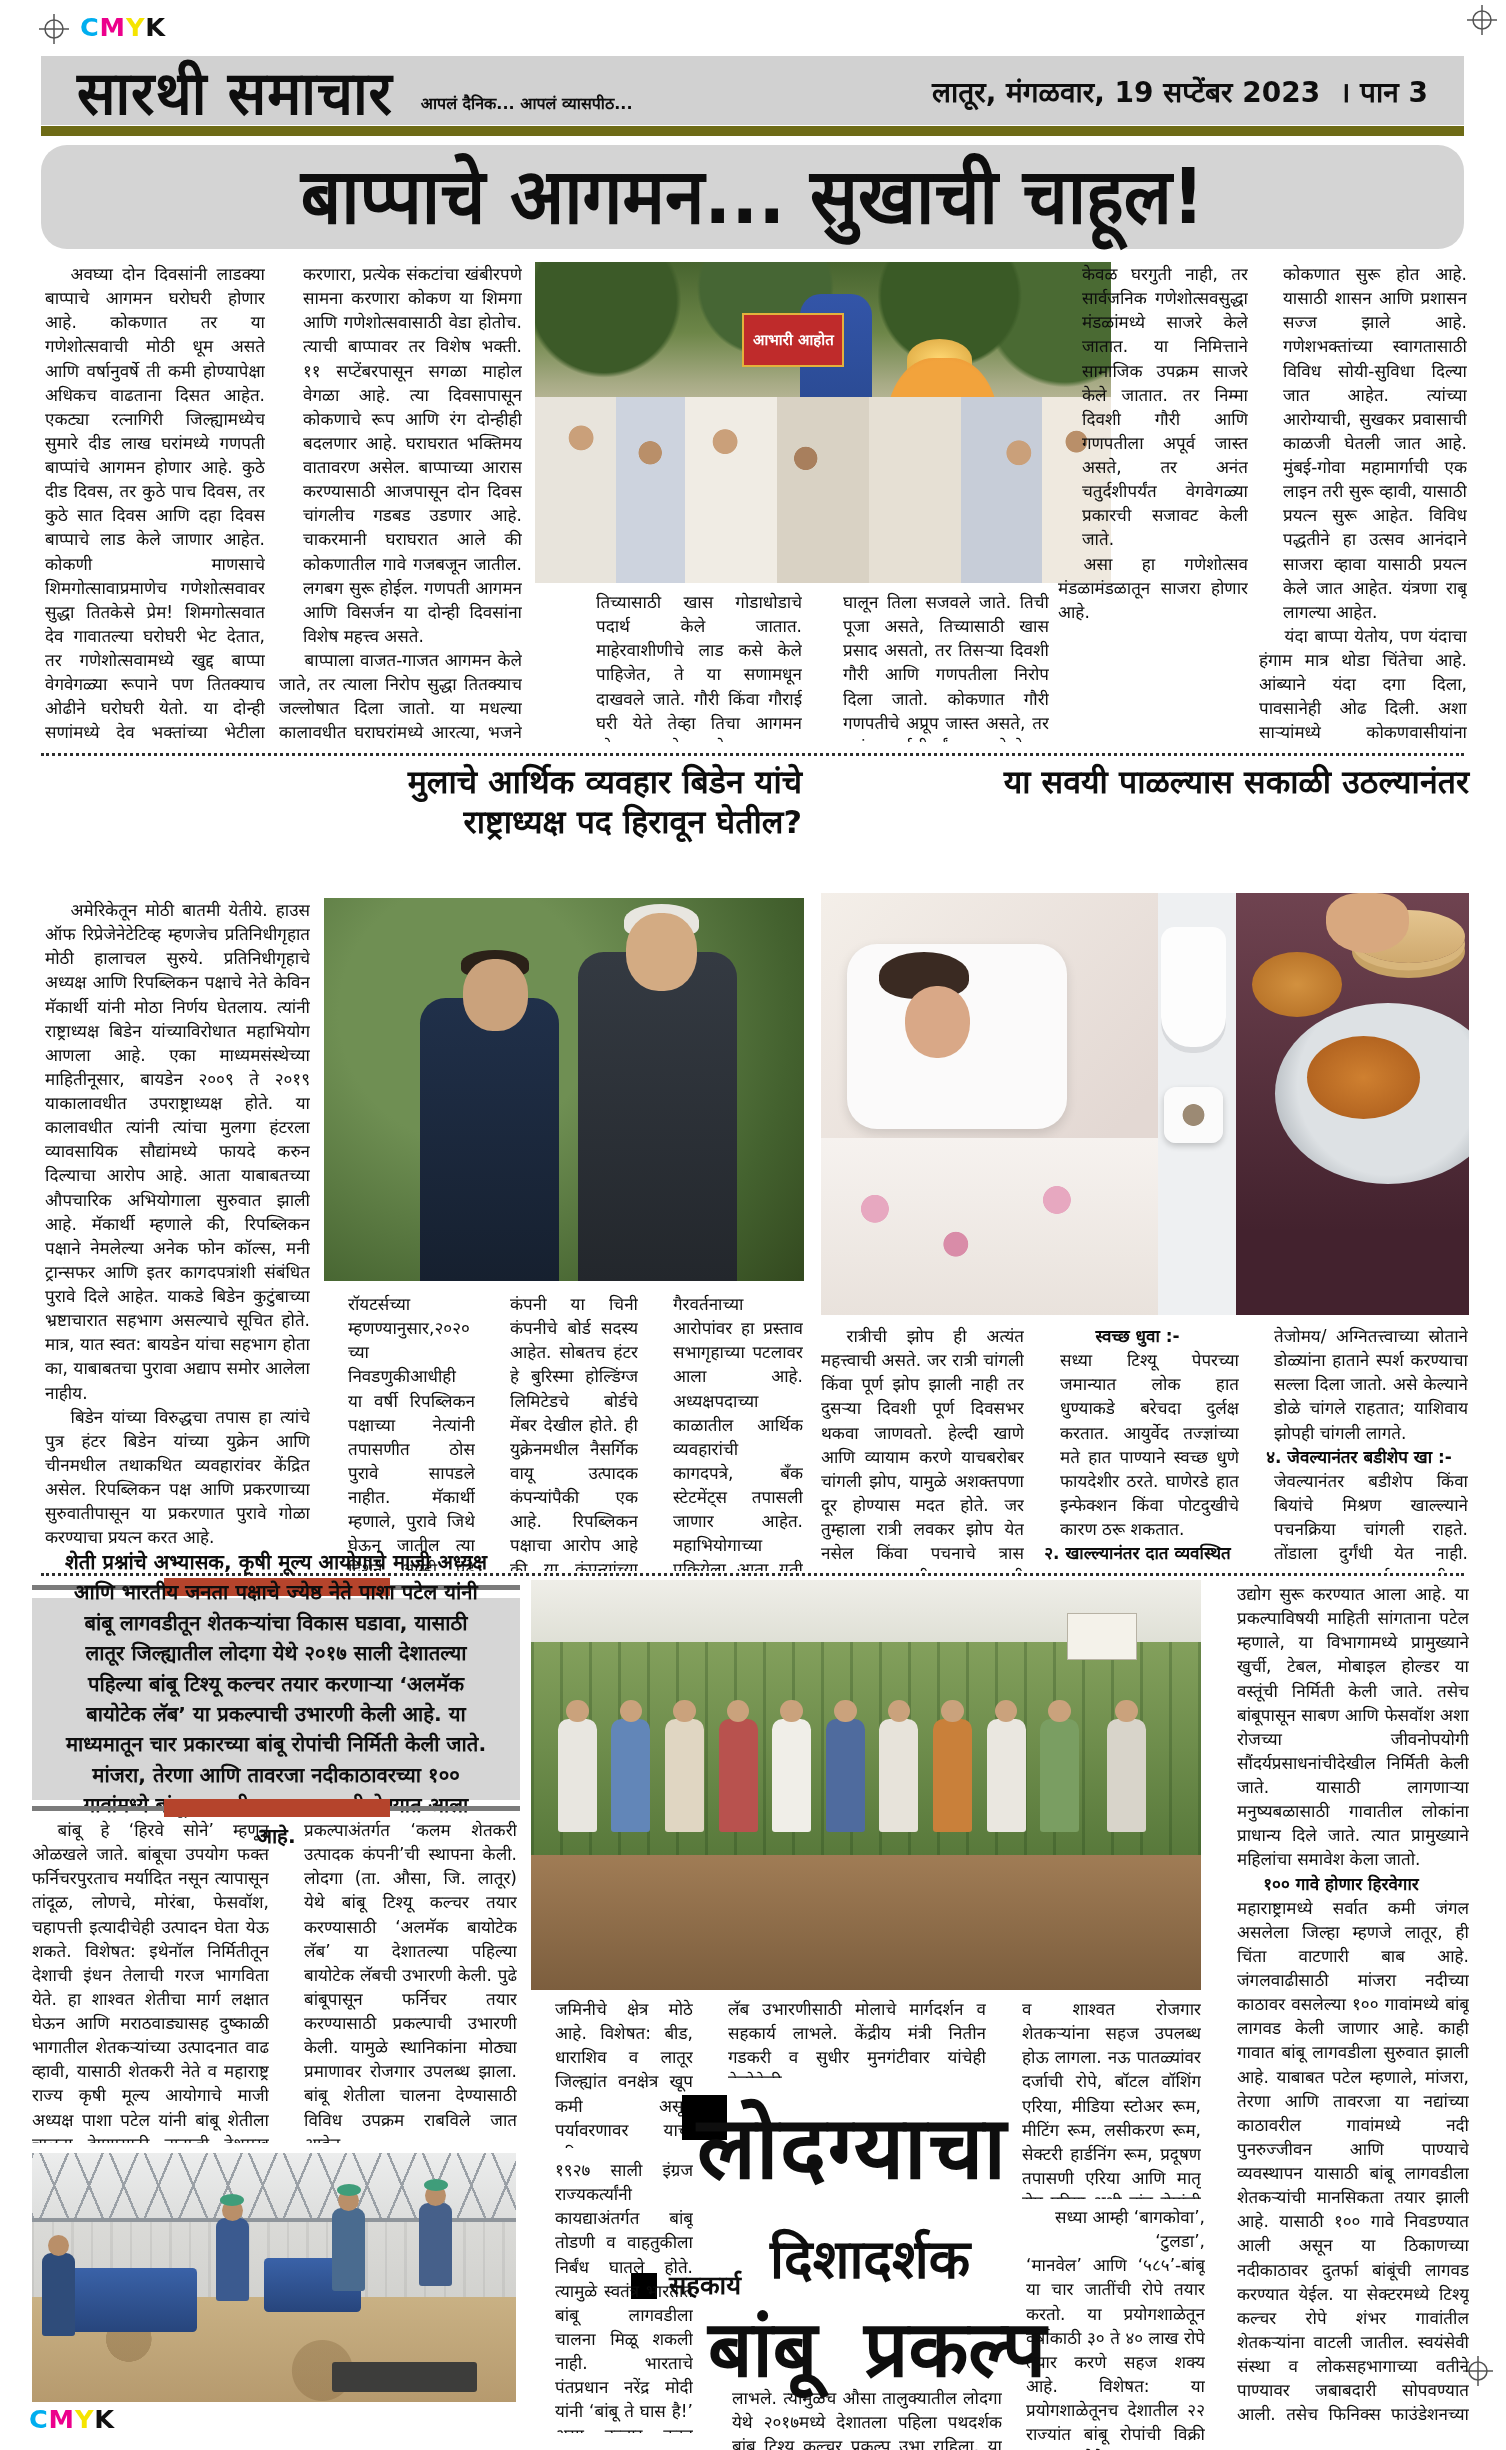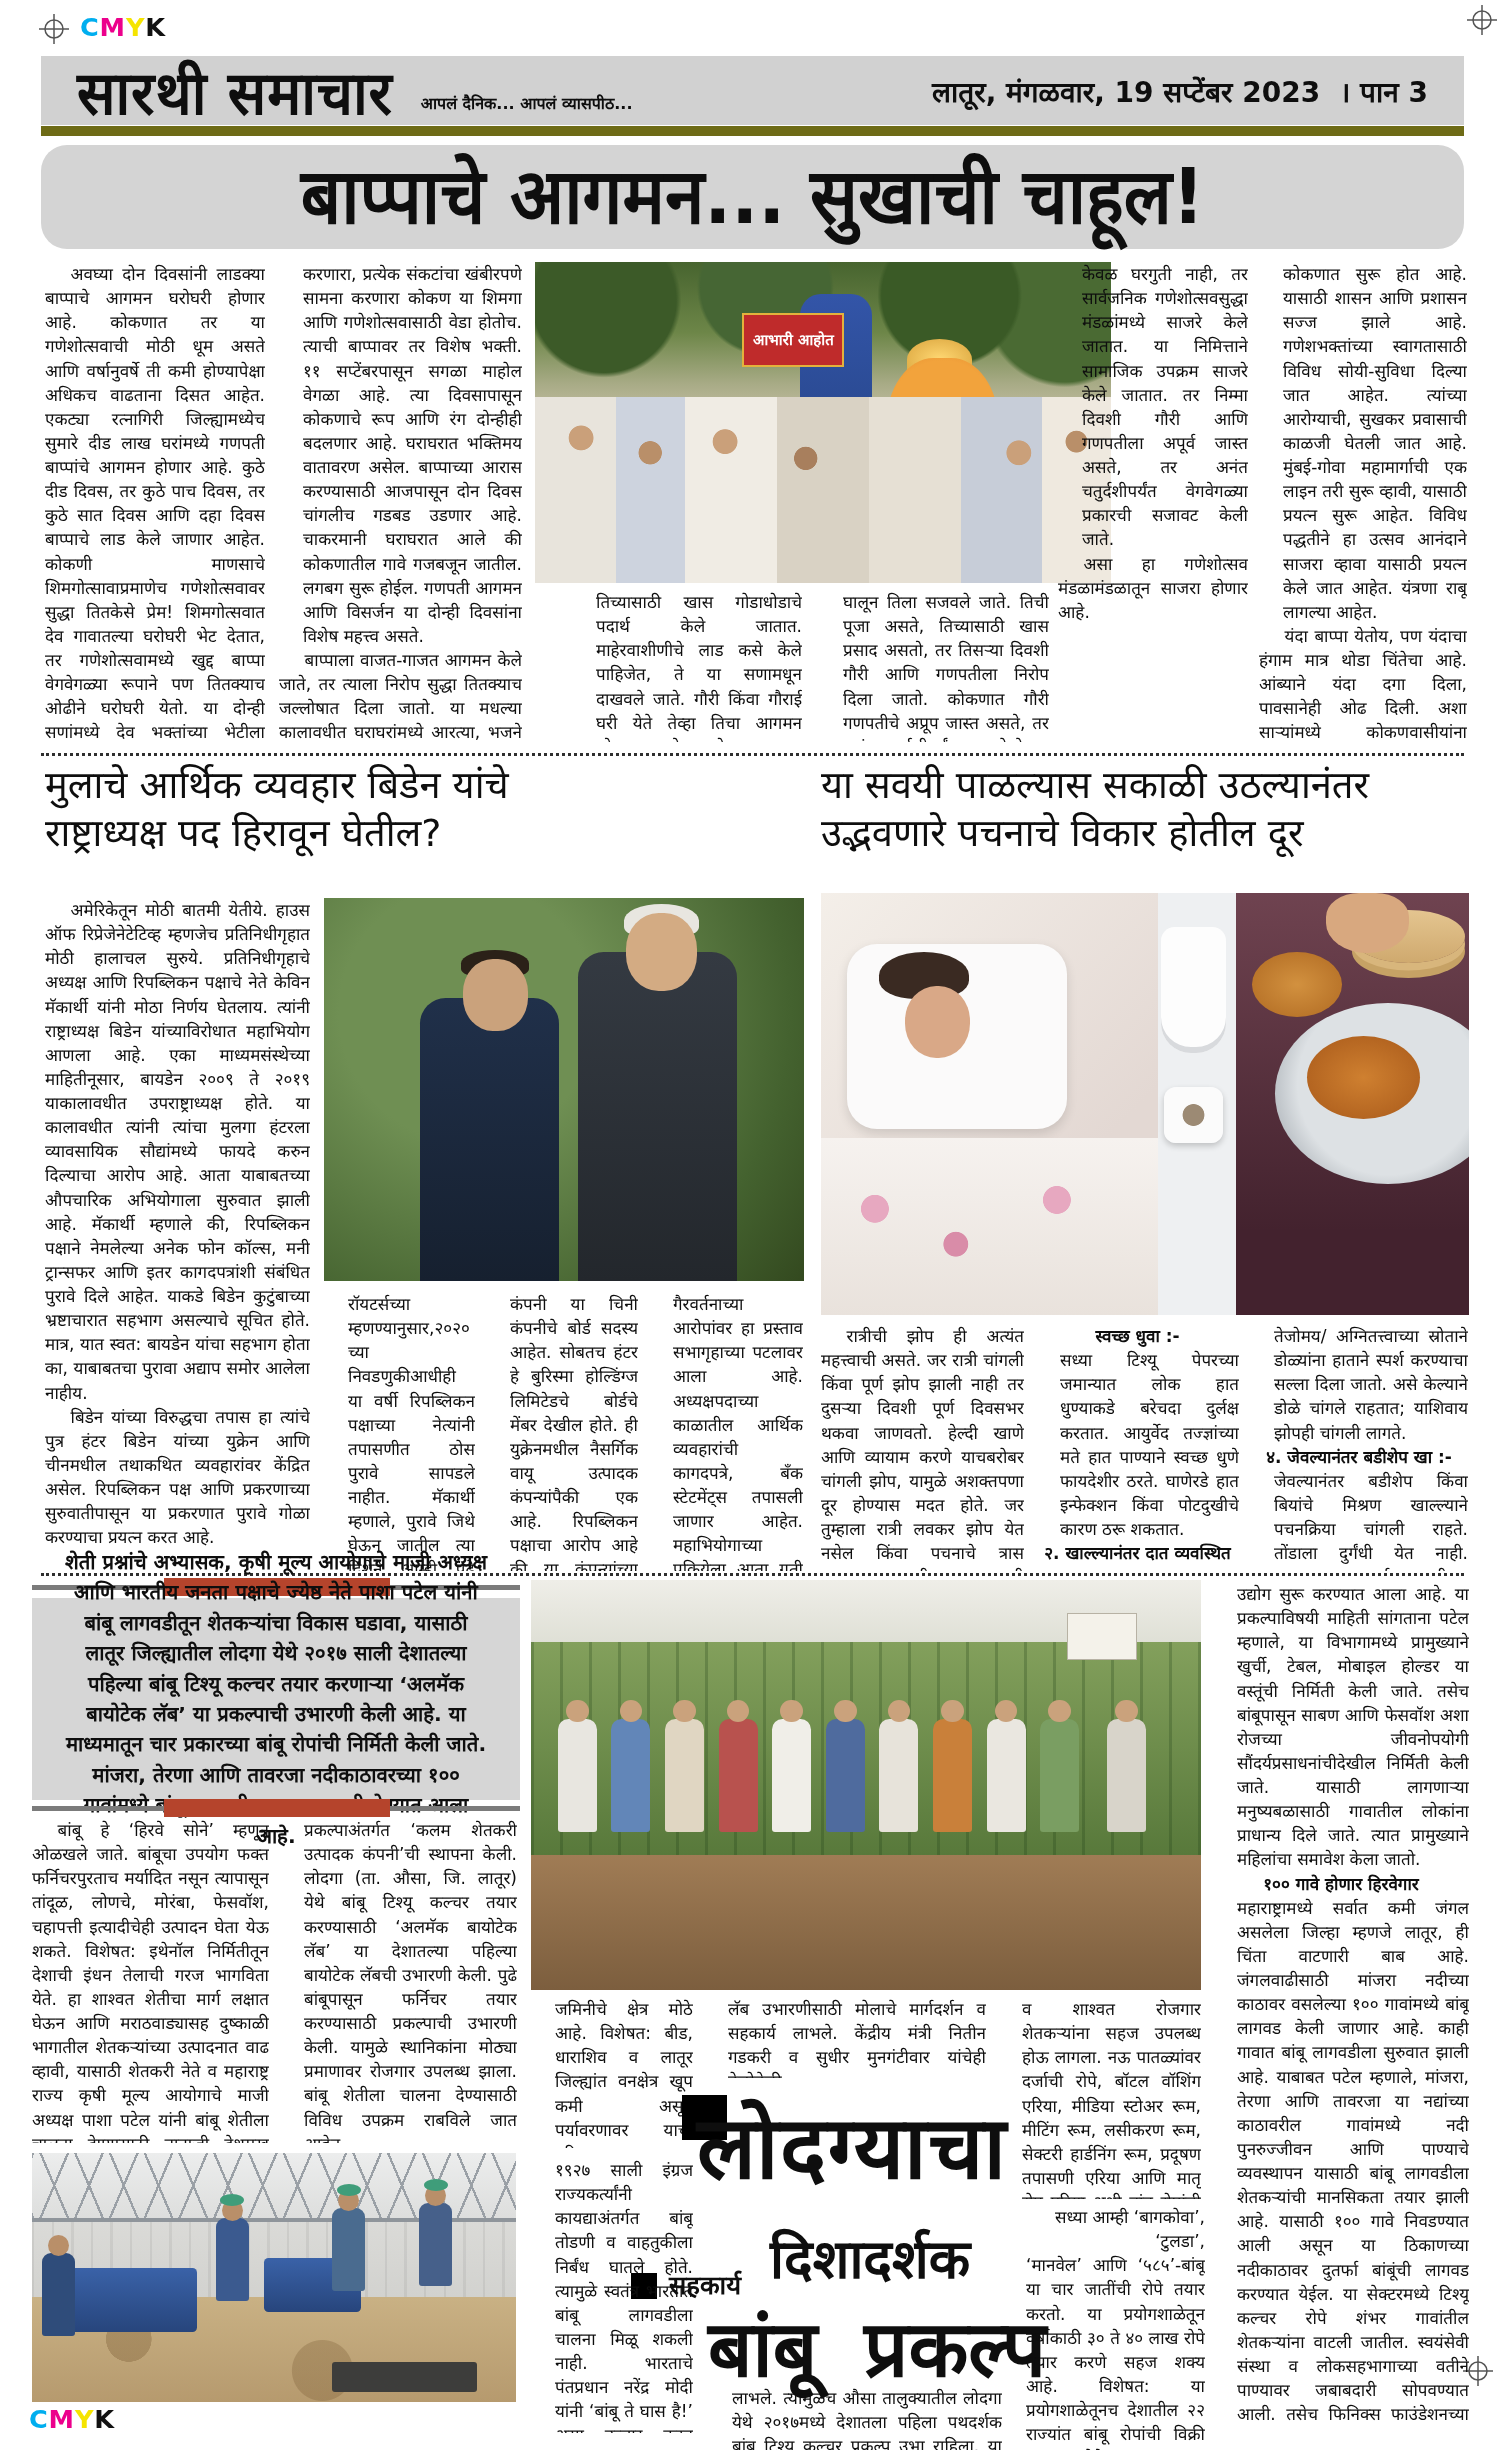--- a/index.html
+++ b/index.html
@@ -12,21 +12,21 @@
   .cross{width:30px;height:30px;}
   
   .mast{background:#d1d1d1;display:flex;align-items:center;}
   .mast-title{font-size:57px;font-weight:800;letter-spacing:0.8px;transform:scaleY(1.05);white-space:nowrap;}
   .mast-tag{font-size:16px;font-weight:bold;margin-left:28px;margin-top:25.6px;white-space:nowrap;}
   .mast-date{font-size:28px;font-weight:bold;white-space:nowrap;}
   .olive{background:#6e6b16;}
   
   .hbox{background:#d4d4d4;display:flex;align-items:flex-start;justify-content:center;border-radius:26px;}
   .h1t{font-size:71px;font-weight:800;transform:scaleY(1.08);white-space:nowrap;}
-  .h2t{font-size:38px;font-weight:400;line-height:1.25;text-align:left;}
+  .h2t{font-size:32px;font-weight:700;line-height:1.25;text-align:right;}
   
   .col{font-size:17px;line-height:1.42;text-align:justify;overflow:hidden;}
   .col p{margin:0;text-indent:25.6px;}
   .col p.np{text-indent:0;margin-left:24px;}
   .subhead{font-weight:bold;text-align:center;text-indent:0 !important;}
   .boldline{font-weight:bold;text-indent:0 !important;}
   .dotted{border-top:3px dotted #2f2f2f;height:0;}
   
   .ibox{background:#d6d6d6;display:flex;align-items:center;}
   .ibox p{margin:16px;font-size:20.3px;line-height:1.5;font-weight:bold;text-align:center;}
@@ -216,21 +216,20 @@
   </div>
   <div class="abs col" style="left:486px;top:1292px;width:152px;height:279px">
     <p class="np">कंपनी या चिनी कंपनीचे बोर्ड सदस्य आहेत. सोबतच हंटर हे बुरिस्मा होल्डिंग्ज लिमिटेडचे बोर्डचे मेंबर देखील होते. ही युक्रेनमधील नैसर्गिक वायू उत्पादक कंपन्यांपैकी एक आहे. रिपब्लिकन पक्षाचा आरोप आहे की या कंपन्यांच्या माध्यमातून बिडेन कुटुंबाने अवैध कमाई केली आहे. अमेरिकेत राज्यघटनेच्या कलम १, कलम २ चा अवलंब करून सदस्यांच्या मंजुरीने राष्ट्राध्यक्षांच्या विरोधात महाभियोगाची प्रक्रिया चालवली जाते.</p>
   </div>
   <div class="abs col" style="left:649px;top:1292px;width:154px;height:279px">
     <p class="np">गैरवर्तनाच्या आरोपांवर हा प्रस्ताव सभागृहाच्या पटलावर आला आहे. अध्यक्षपदाच्या काळातील आर्थिक व्यवहारांची कागदपत्रे, बँक स्टेटमेंट्स तपासली जाणार आहेत. महाभियोगाच्या प्रक्रियेला आता गती मिळणार असून, उपराष्ट्राध्यक्ष असताना केलेल्या व्यवहारांचीही चौकशी केली जाणार आहे. या प्रस्तावाला मंजुरी मिळाल्यास बिडेन यांच्यावरील कारवाईचा मार्ग मोकळा होईल.</p>
   </div>
 
   <div class="abs" style="left:821px;top:762px;width:648px">
     <div class="h2t">या सवयी पाळल्यास सकाळी उठल्यानंतर</div>
-    <div class="h2t">उद्भवणारे पचनाचे विकार होतील दूर</div>
   </div>
 
   <div class="abs photo ph" style="left:821px;top:893px;width:648px;height:422px">
     <div class="hp-left"></div>
     <div class="hp-pillow"></div>
     <div class="hp-hair"></div>
     <div class="hp-face"></div>
     <div class="hp-blank"></div>
     <div class="hp-mid"></div>
     <div class="hp-toilet"></div>

